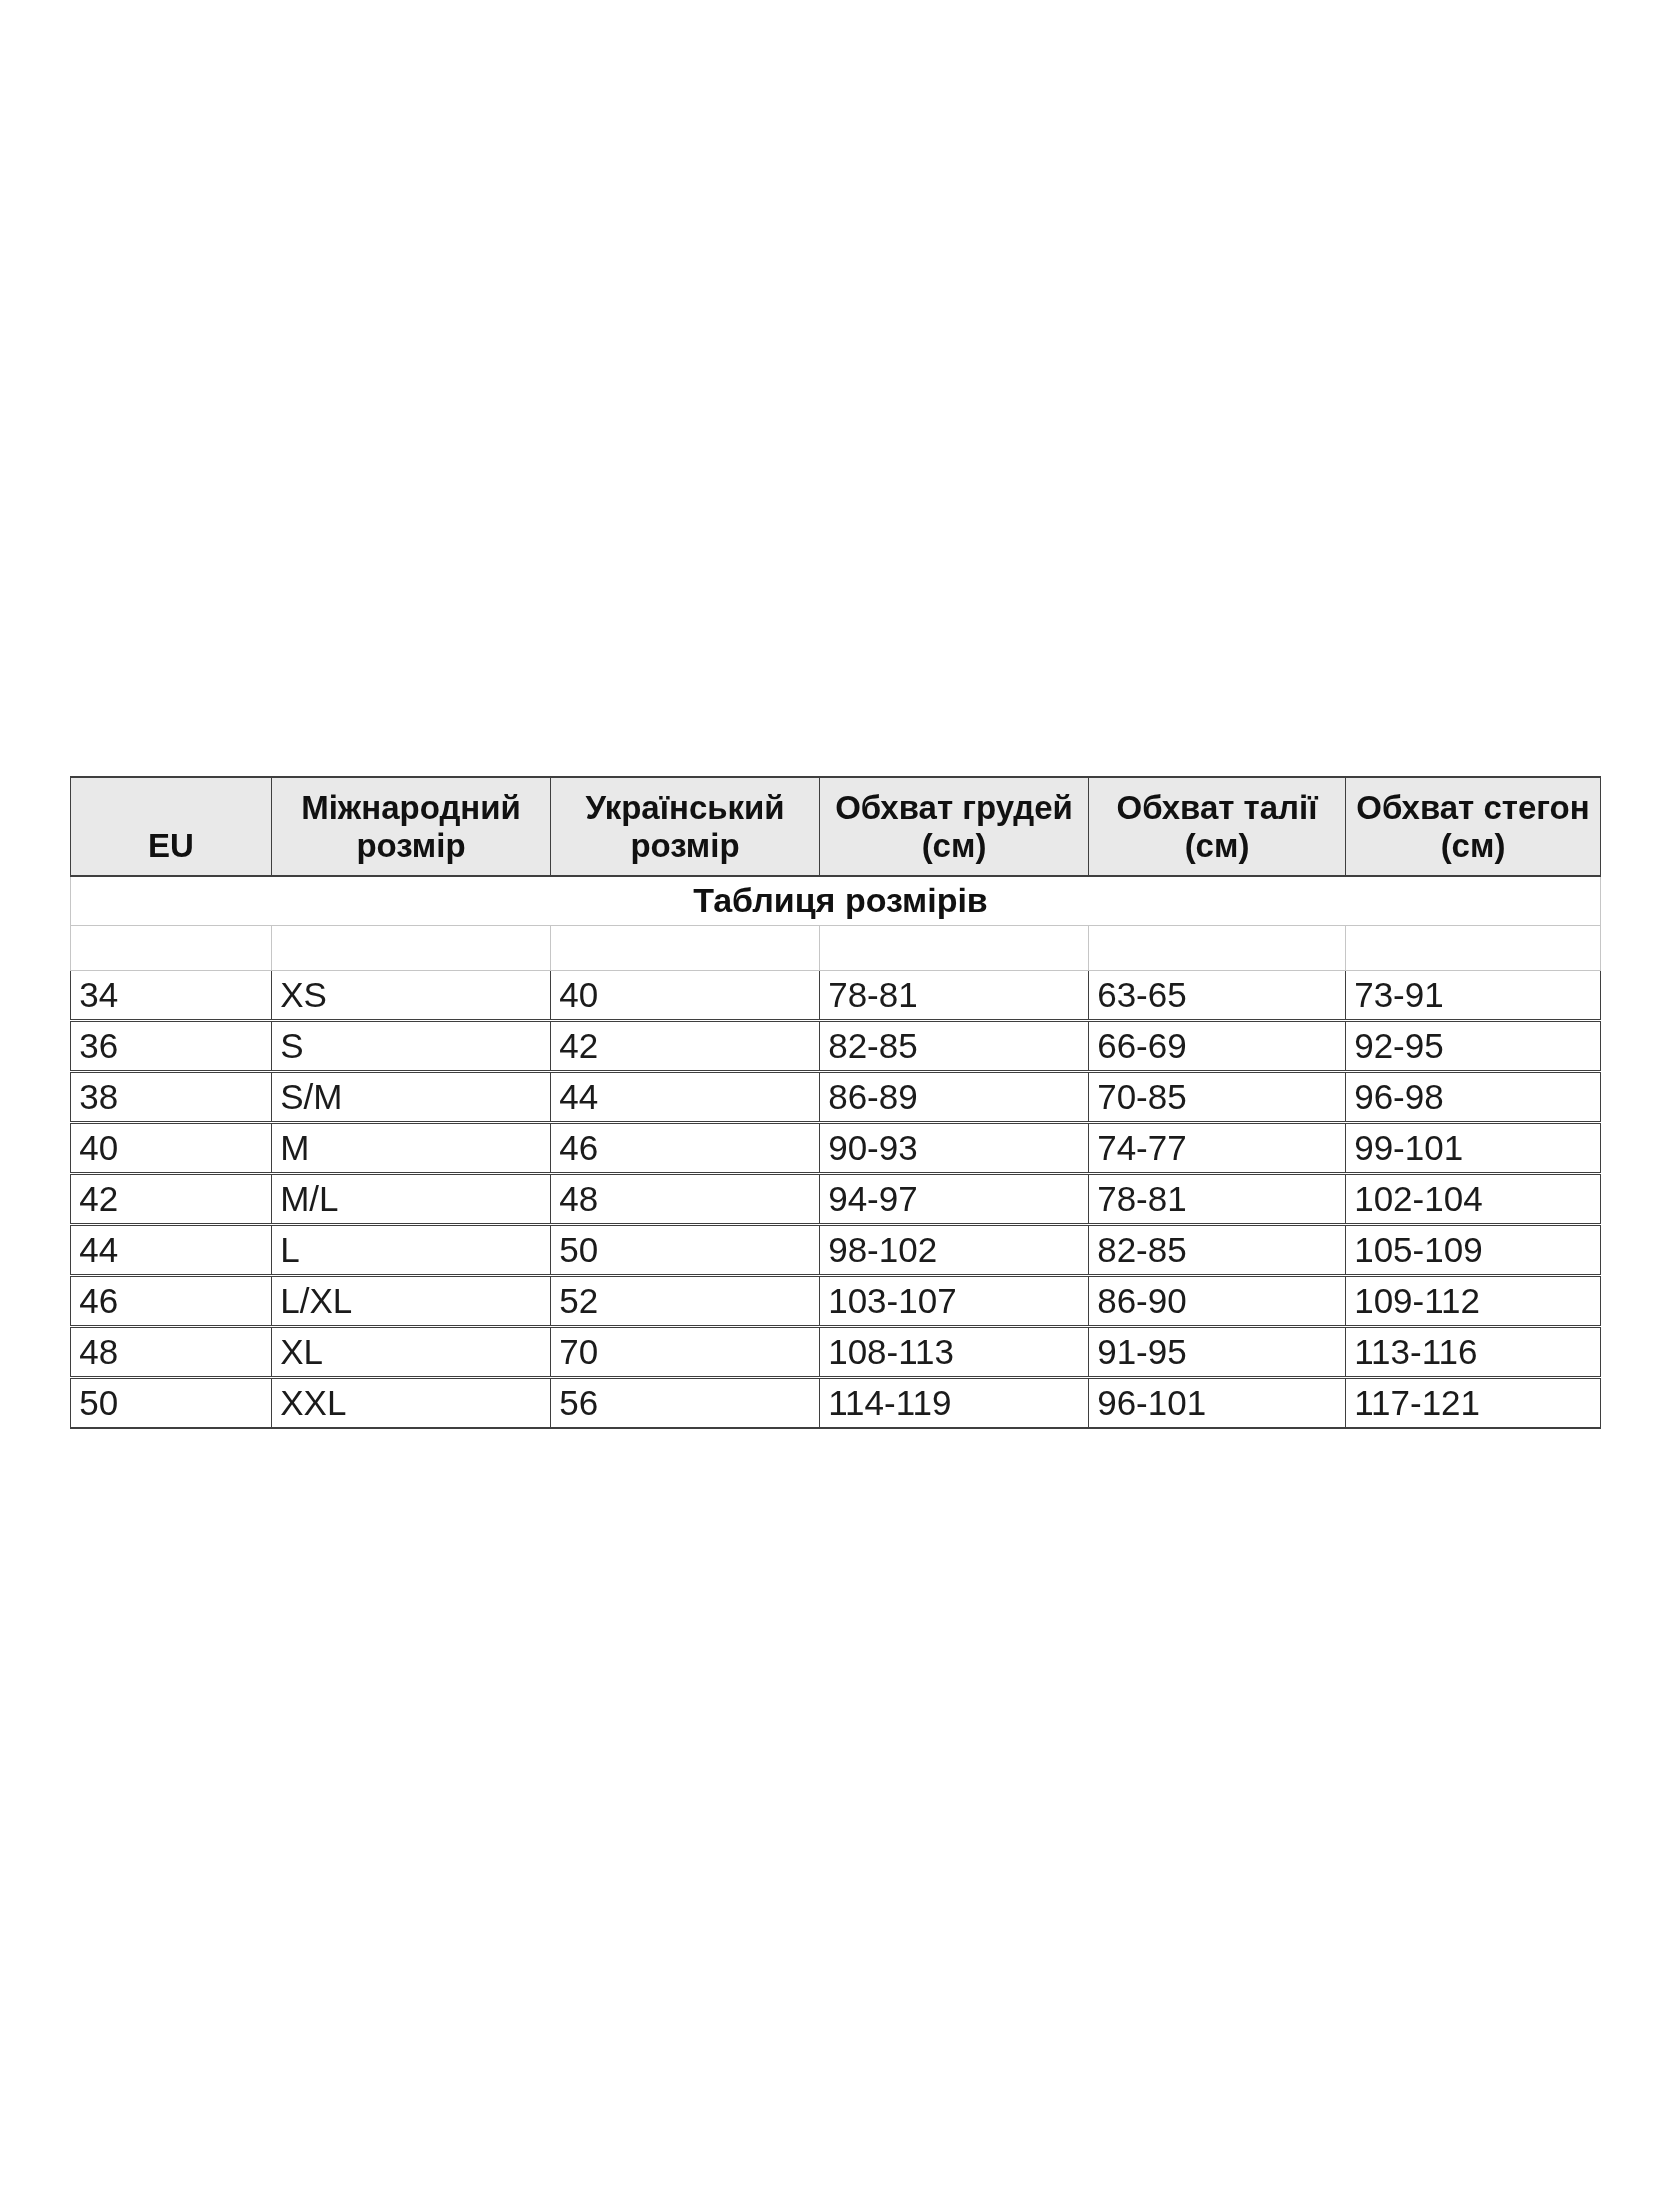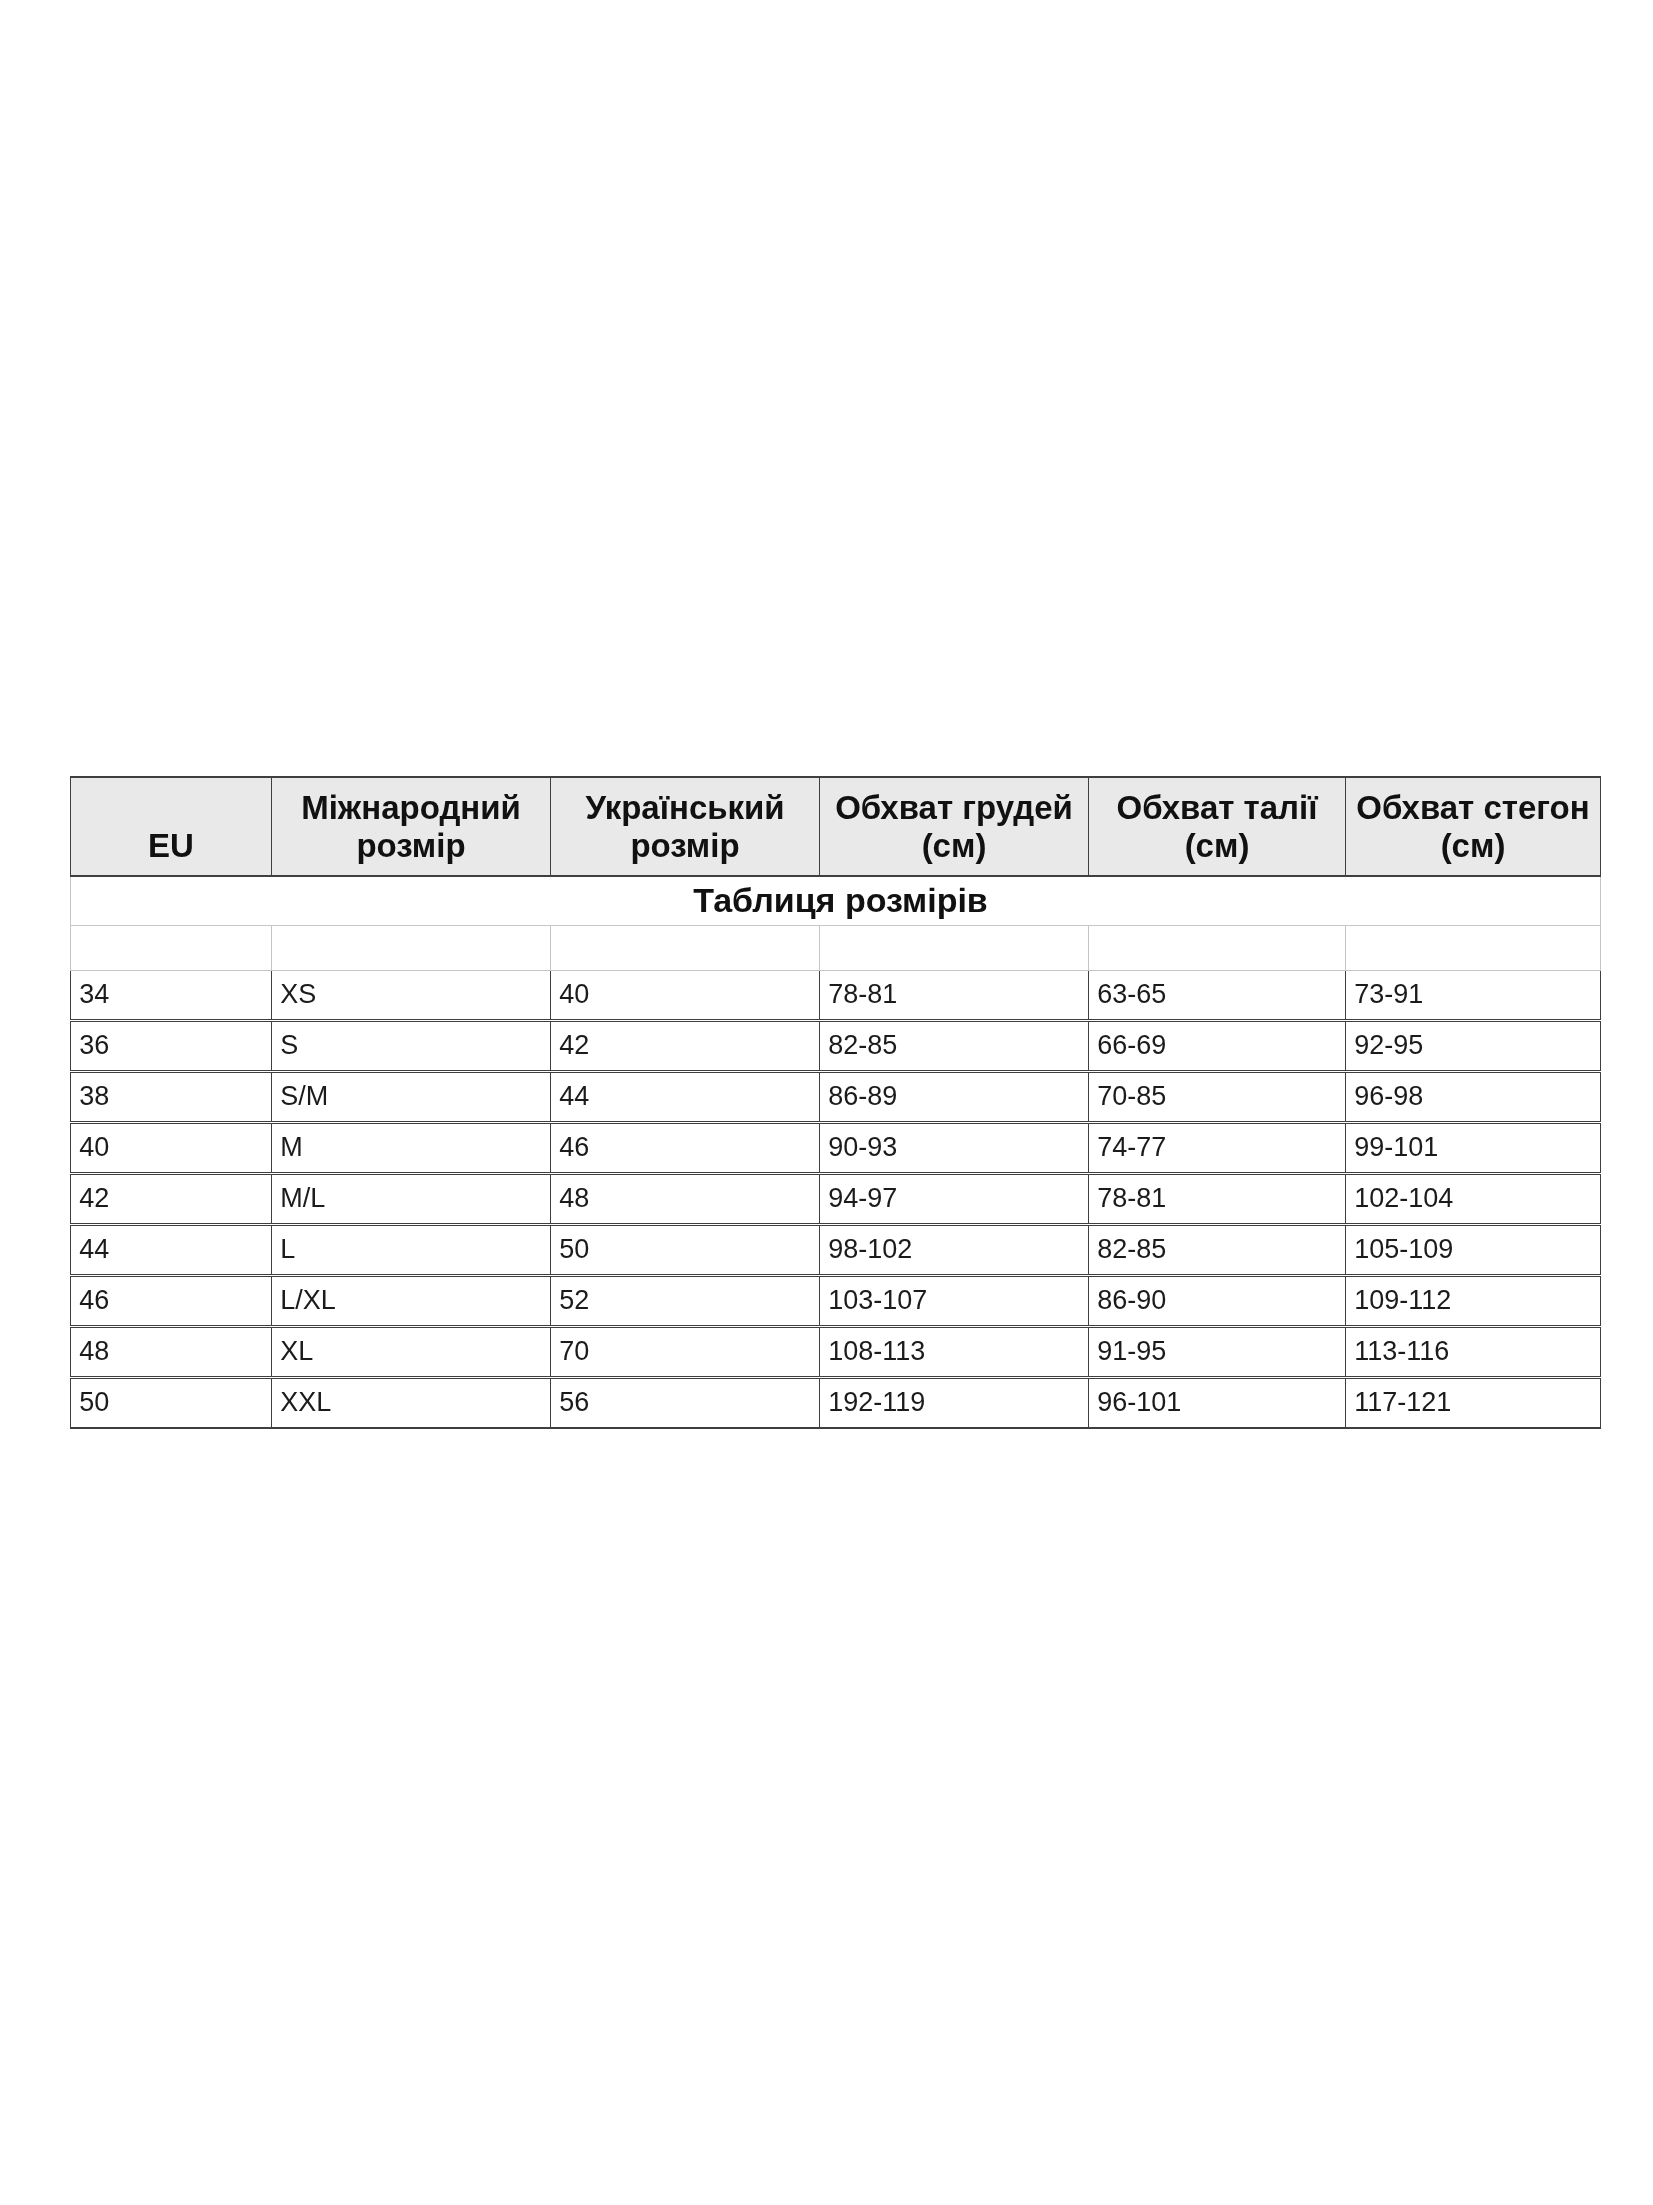--- a/index.html
+++ b/index.html
@@ -56,21 +56,21 @@
     vertical-align: bottom;
     padding: 0 6.5px 9.8px 6.5px;
     color: #111;
   }
   
   tbody.data-body td {
     height: 48px;
     border-left: 1.6px solid #3f3f3f;
     border-right: 1.6px solid #3f3f3f;
     border-top: 3.3px double #3f3f3f;
-    font-size: 27px;
+    font-size: 35px;
     text-align: left;
     vertical-align: middle;
     padding: 0 4.9px 0 8.2px;
     background: #ffffff;
     white-space: nowrap;
     overflow: hidden;
   }
   tbody.data-body tr:first-child td {
     border-top: none; 
   }
@@ -176,20 +176,20 @@
           <td>XL</td>
           <td>70</td>
           <td>108-113</td>
           <td>91-95</td>
           <td>113-116</td>
         </tr>
         <tr>
           <td>50</td>
           <td>XXL</td>
           <td>56</td>
-          <td>192-119</td>
+          <td>114-119</td>
           <td>96-101</td>
           <td>117-121</td>
         </tr>
       </tbody>
   </table>
 </div>
 
 
 </body></html>

